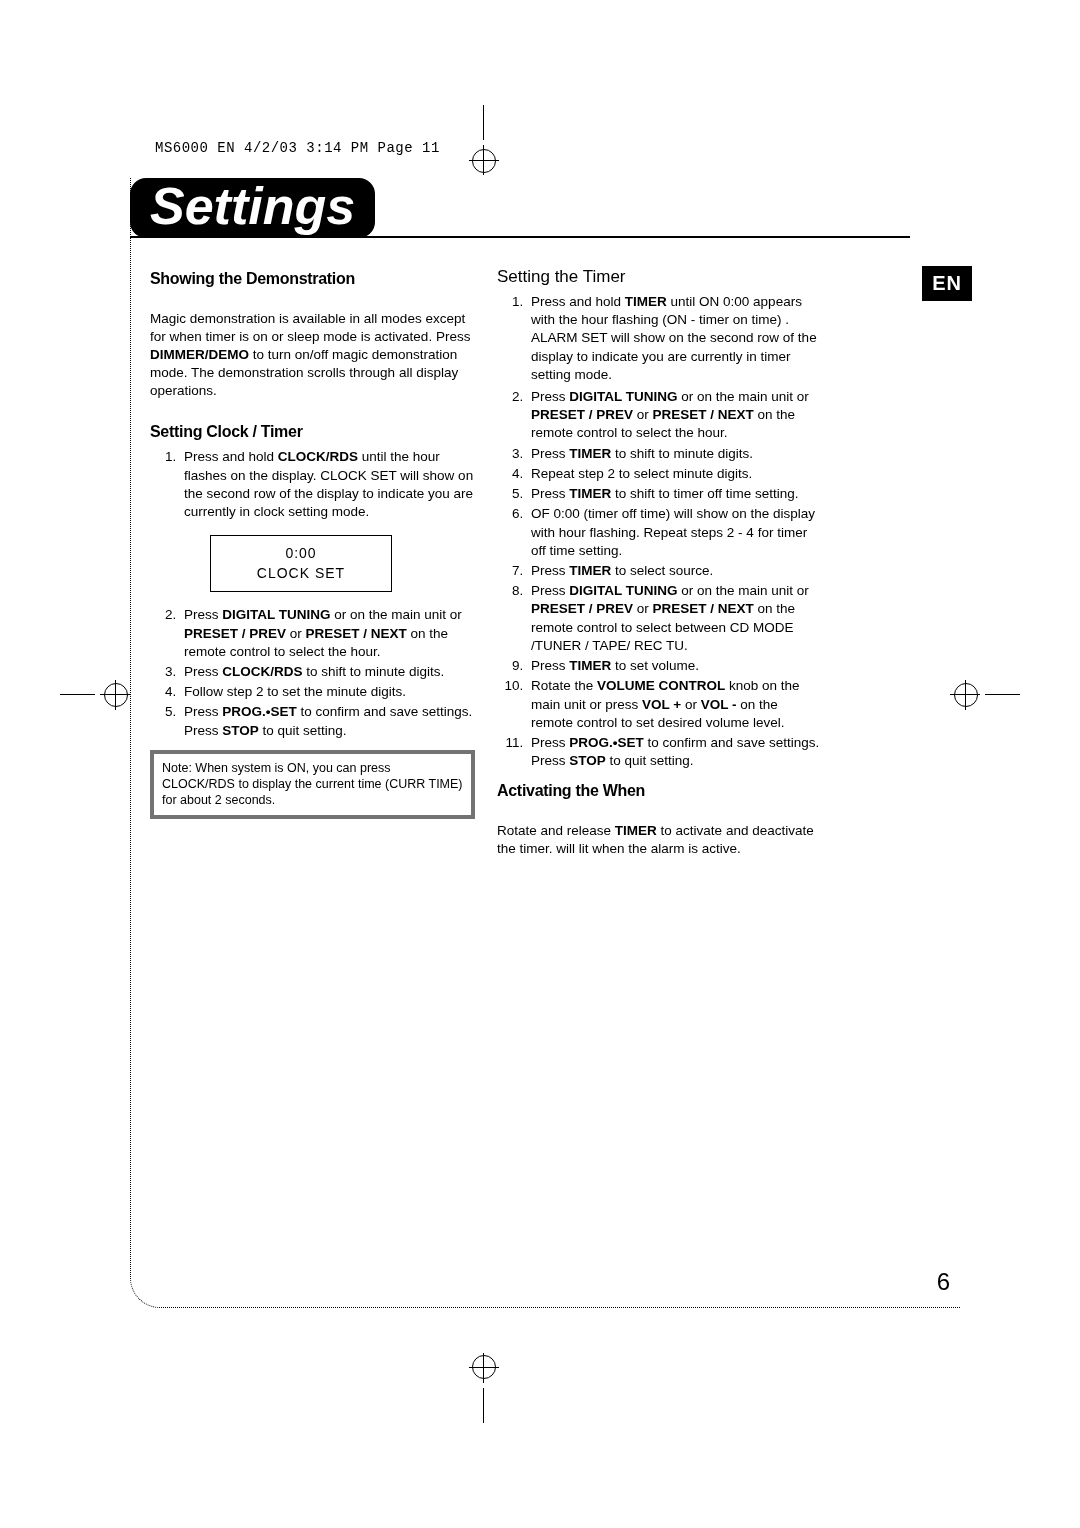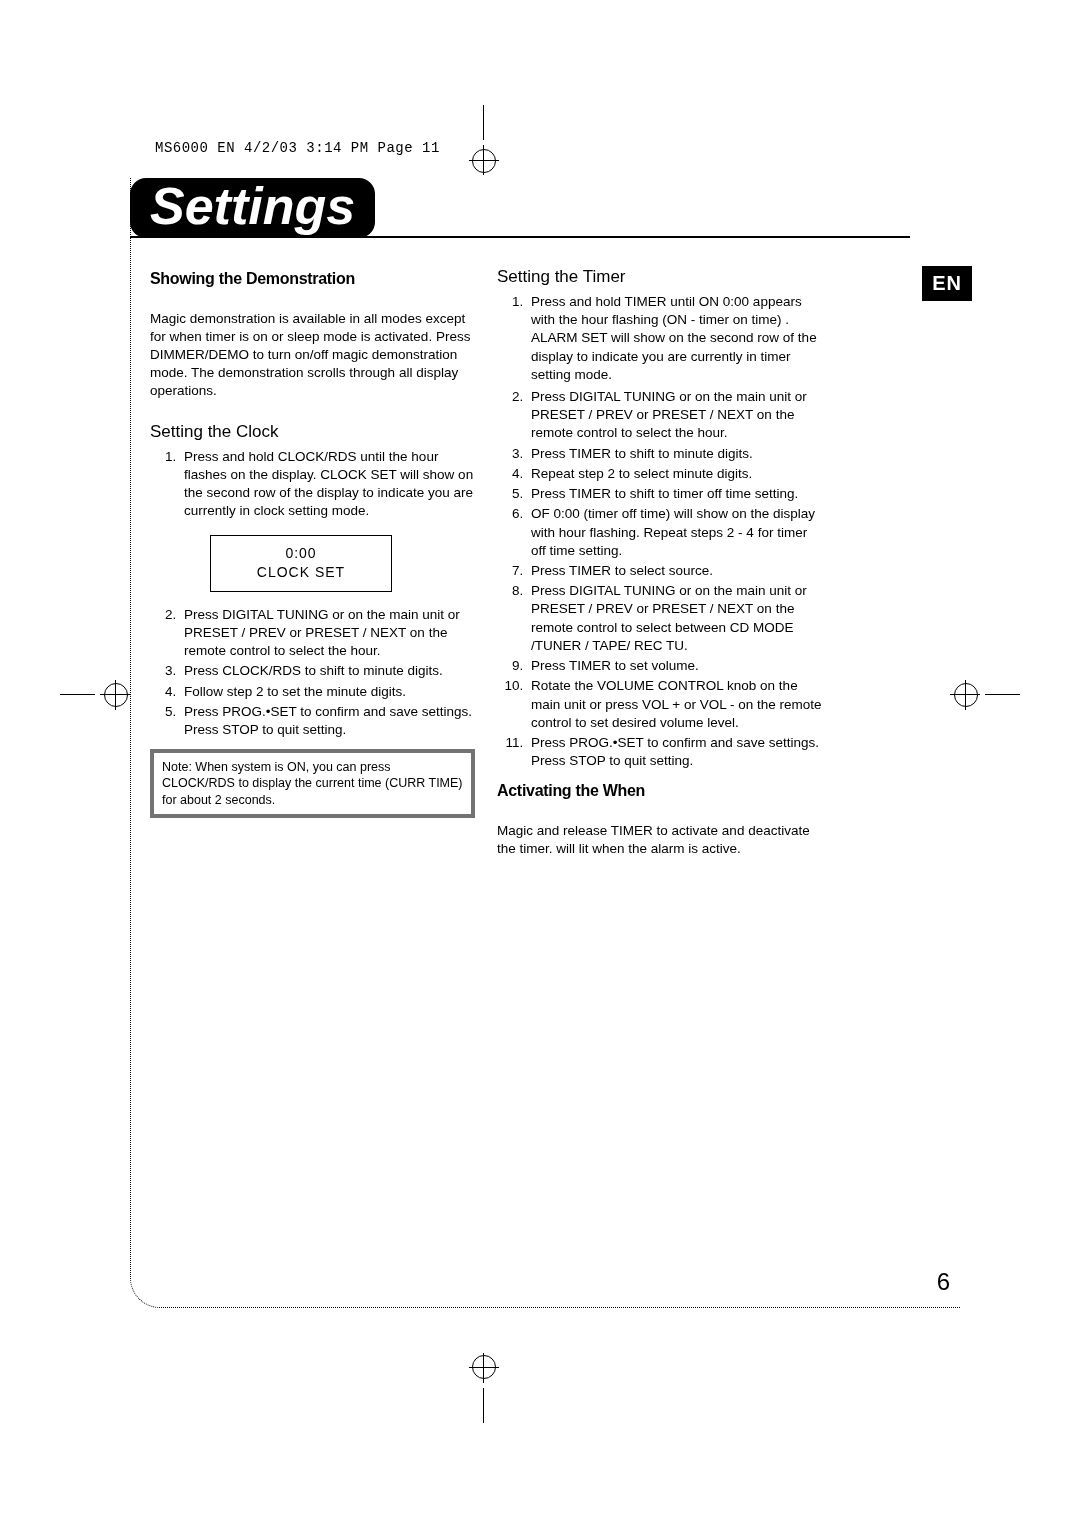--- a/index.html
+++ b/index.html
@@ -241,21 +241,21 @@
     line-height: 1.3;
     margin-top: 10px;
   }
   .page-num {
     position: absolute;
     bottom: 12px;
     right: 0;
     font-size: 24px;
     font-family: Arial, sans-serif;
   }
-  b { font-weight: normal; }
+  b { font-weight: bold; }
 </style>
 </head>
 <body>
 
 <div class="crop-header">MS6000 EN  4/2/03  3:14 PM  Page 11</div>
 
 <div class="crop-mark-top">
     <div class="cross-h"></div>
     <div class="cross-v"></div>
   </div>
@@ -285,21 +285,21 @@
   <div class="lang-tab">EN</div>
 
   <div class="columns">
 
     <div class="col">
       <div class="h2">Showing the Demonstration</div>
       <p>
         <span>Magic demonstration is available in all modes except for when timer is on or sleep mode is activated. Press </span><b>DIMMER/DEMO</b><span>  to turn on/off magic demonstration mode. The demonstration scrolls through all display operations.</span>
       </p>
 
-      <div class="h3">Setting the Clock</div>
+      <div class="h2">Setting Clock / Timer</div>
 
       <ol>
         <li>
           <span>Press and hold </span><b>CLOCK/RDS</b><span>  until the hour flashes on the display. CLOCK SET     will show on the second row of the display to indicate you are currently in clock setting mode.</span>
         </li>
       </ol>
 
       <div class="display-box">
         <div>0:00</div>
         <div>CLOCK SET</div>
@@ -355,20 +355,20 @@
         <li>
           <span>Rotate the </span><b>VOLUME CONTROL</b><span> knob on the main unit or press </span><b>VOL +</b><span> or </span><b>VOL -</b><span> on the remote control to set desired volume level.</span>
         </li>
         <li>
           <span>Press </span><b>PROG.•SET</b><span> to confirm and save settings. Press </span><b>STOP</b><span>       to quit setting.</span>
         </li>
       </ol>
 
       <div class="h2">Activating the When</div>
       <p>
-        <span>Magic and release </span><b>TIMER</b><span> to activate and deactivate the timer.         will lit when the alarm is active.</span>
+        <span>Rotate and release </span><b>TIMER</b><span> to activate and deactivate the timer.         will lit when the alarm is active.</span>
       </p>
     </div>
 
   </div>
 
   <div class="page-num">6</div>
 </div>
 
 </body></html>

